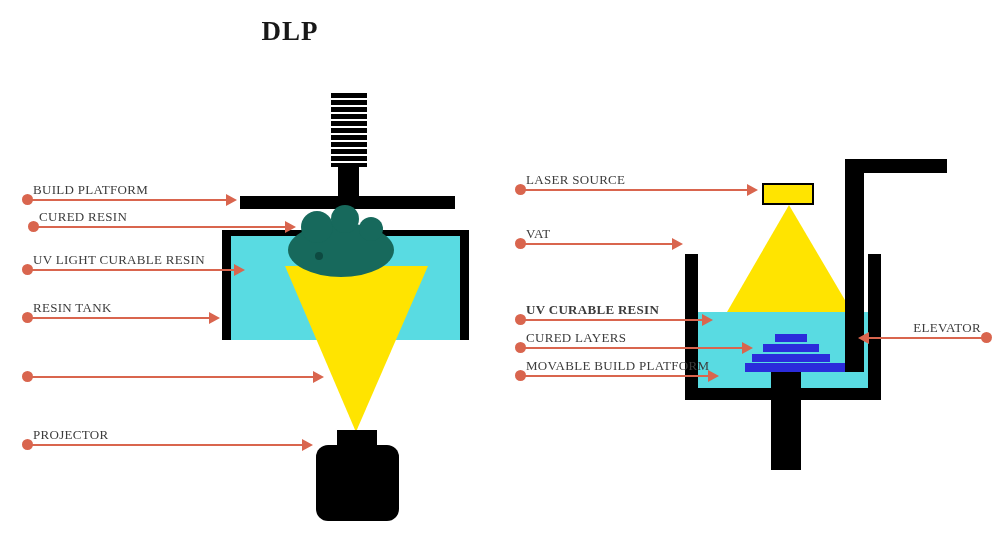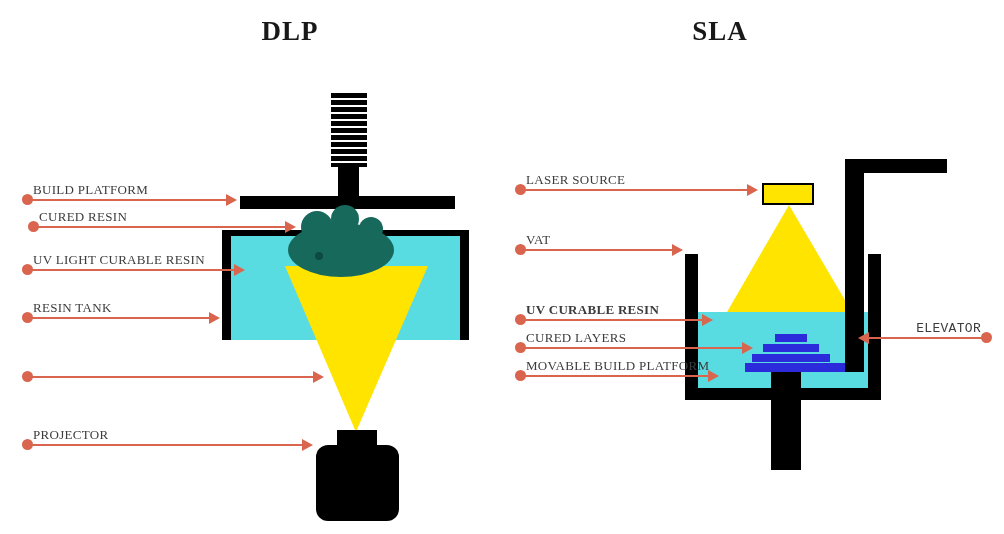--- a/index.html
+++ b/index.html
@@ -61,33 +61,32 @@
   .callout.rtl .text { left:auto; right:11px; }
 
   #co-build-platform   { left:22px;  top:181px; width:215px; }
   #co-cured-resin      { left:28px;  top:208px; width:268px; }
   #co-uv-curable       { left:22px;  top:251px; width:223px; }
   #co-resin-tank       { left:22px;  top:299px; width:198px; }
   #co-projected-light  { left:22px;  top:358px; width:302px; }
   #co-projector        { left:22px;  top:426px; width:291px; }
 
   #co-laser-source     { left:515px; top:171px; width:243px; }
-  #co-vat              { left:515px; top:231px; width:168px; }
+  #co-vat              { left:515px; top:225px; width:168px; }
   #co-sla-resin        { left:515px; top:301px; width:198px;font-weight:bold; }
   #co-cured-layers     { left:515px; top:329px; width:238px; }
   #co-movable-platform { left:515px; top:357px; width:204px; }
-  #co-elevator         { left:858px; top:319px; width:134px;font-family:Liberation Mono, monospace; }
+  #co-elevator         { left:858px; top:319px; width:134px; }
 </style>
 </head>
 <body>
 
 <div class="canvas">
 
   <div class="title" id="title-dlp">DLP</div>
-  <div class="title" id="title-sla">SLA</div>
 
   <div class="part" id="dlp-screw"></div>
   <div class="part" id="dlp-shaft"></div>
   <div class="part" id="dlp-platform"></div>
   <div class="part" id="dlp-tank"></div>
   <div class="part" id="dlp-beam"></div>
   <div class="part" id="dlp-blob">
     <svg width="115" height="74" viewBox="0 0 115 74">
       <ellipse cx="58" cy="46" rx="53" ry="27" fill="#17695c"></ellipse>
       <circle cx="34" cy="23" r="16" fill="#17695c"></circle>

